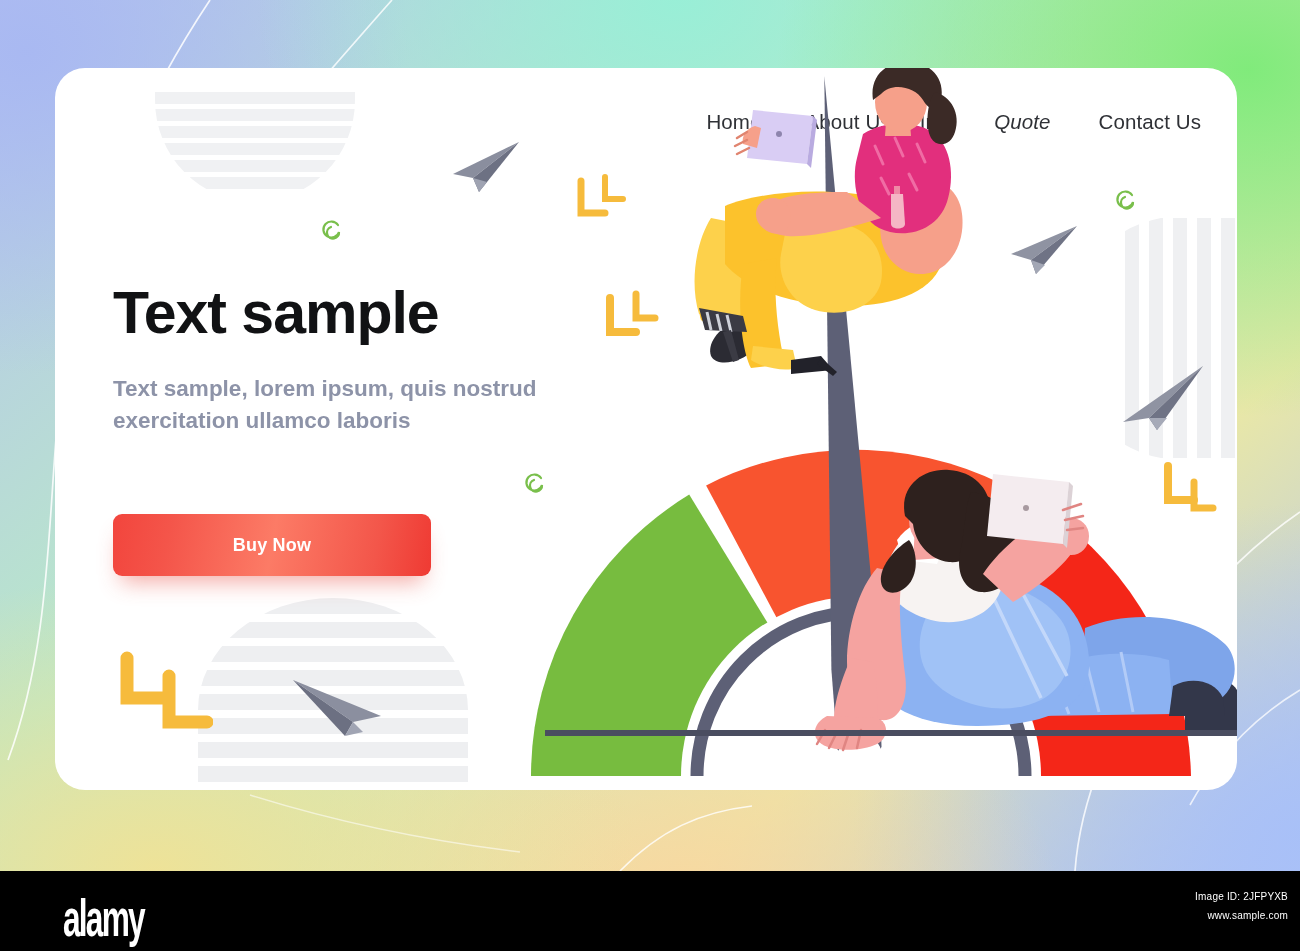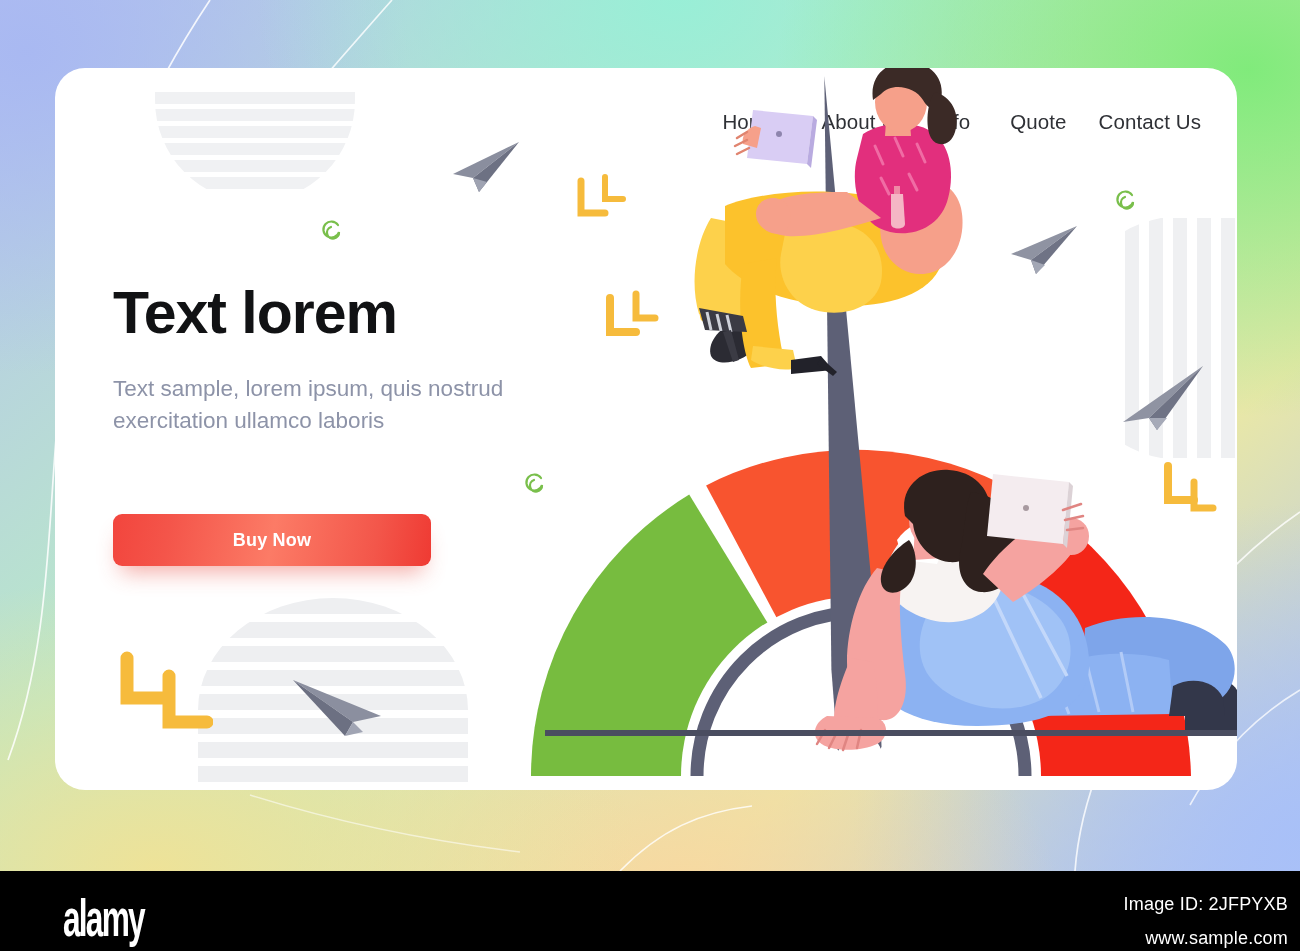--- a/index.html
+++ b/index.html
@@ -37,35 +37,35 @@
     background:#fff; border-radius:30px; overflow:hidden;
   }
 
   
   .nav{ position:absolute; right:36px; top:42px; display:flex; align-items:center; }
   .nav-item{
     font-size:20.5px; color:#2f3136; letter-spacing:.1px; white-space:nowrap;
     cursor:pointer;
   }
   .nav-item+.nav-item{ margin-left:0; }
-  .n0{ margin-right:44px; } .n1{ margin-right:29px; } .n2{ margin-right:40px; } .n3{ margin-right:32px; }
+  .n0{ margin-right:44px; } .n1{ margin-right:29px; } .n2{ margin-right:40px; } .n3{ margin-right:48px;font-style:italic; }
 
   
   .hero{ position:absolute; left:58px; top:215px; width:520px; }
   .hero h1{
     font-size:59px; font-weight:bold; color:#111214; letter-spacing:-1px;
     line-height:1.05;
   }
   .hero p{
     margin-top:28px; font-size:22.5px; line-height:1.43; color:#8d93a8;
-    max-width:475px; font-weight:400;
+    max-width:475px; font-weight:700;
   }
   .cta{
     position:absolute; left:58px; top:446px;
-    width:318px; height:52px; border:0; border-radius:9px;
+    width:318px; height:62px; border:0; border-radius:9px;
     background:linear-gradient(100deg,#f2453d 0%,#f4554a 18%,#fc7b66 50%,#f3564a 82%,#ef3a33 100%);
     color:#fff; font-size:18px; font-weight:bold; font-family:"Liberation Sans",sans-serif;
     cursor:pointer; letter-spacing:.2px;
     box-shadow:0 14px 22px -8px rgba(230,70,60,.45);
   }
 
   
   .dome{ position:absolute; pointer-events:none; }
 
   
@@ -84,21 +84,21 @@
   .footer{
     position:absolute; left:8px; top:871px; width:1300px; height:80px; background:#000;
   }
   .alamy-logo{
     position:absolute; left:55px; top:18px; color:#fff;
     font-size:44px; font-weight:bold; letter-spacing:-2.5px;
     font-family:"Liberation Sans Narrow","Liberation Sans",sans-serif;
     transform:scaleX(.72) scaleY(1.18); transform-origin:left top;
   }
   .foot-r{ position:absolute; right:20px; top:16px; text-align:right; color:#fff; }
-  .foot-r div{ font-size:18px; line-height:1.9; letter-spacing:.2px;margin-left:37px; }
+  .foot-r div{ font-size:10px; line-height:1.9; letter-spacing:.2px;margin-left:37px; }
 </style>
 </head>
 <body>
 
 <div id="stage">
 
   <div class="backdrop">
     <svg width="1300" height="871" viewBox="0 0 1300 871">
       <path d="M 210,0 C 150,90 92,210 68,340 C 44,470 60,620 8,760" fill="none" stroke="#ffffff" stroke-width="1.7" opacity=".85"></path>
       <path d="M 392,0 C 330,70 262,150 206,210" fill="none" stroke="#ffffff" stroke-width="1.7" opacity=".8"></path>
@@ -163,21 +163,21 @@
         <rect x="60" y="0" width="14" height="240"></rect>
         <rect x="84" y="0" width="14" height="240"></rect>
         <rect x="108" y="0" width="14" height="240"></rect>
         <rect x="132" y="0" width="14" height="240"></rect>
         <rect x="156" y="0" width="14" height="240"></rect>
         <rect x="180" y="0" width="14" height="240"></rect>
       </g>
     </svg>
 
     <div class="hero">
-      <h1>Text lorem</h1>
+      <h1>Text sample</h1>
       <p>Text sample, lorem ipsum, quis nostrud exercitation ullamco laboris</p>
     </div>
     <button class="cta">Buy Now</button>
 
     <svg class="brk" style="left:520px;top:105px;" width="52" height="52" viewBox="0 0 52 52">
       <path d="M6,8 L6,40 L30,40" fill="none" stroke="#f6bb3c" stroke-width="7" stroke-linecap="round"></path>
       <path d="M30,4 L30,26 L48,26" fill="none" stroke="#f6bb3c" stroke-width="6" stroke-linecap="round"></path>
     </svg>
     <svg class="brk" style="left:548px;top:222px;" width="56" height="56" viewBox="0 0 56 56">
       <path d="M7,8 L7,42 L33,42" fill="none" stroke="#f6bb3c" stroke-width="8" stroke-linecap="round"></path>

